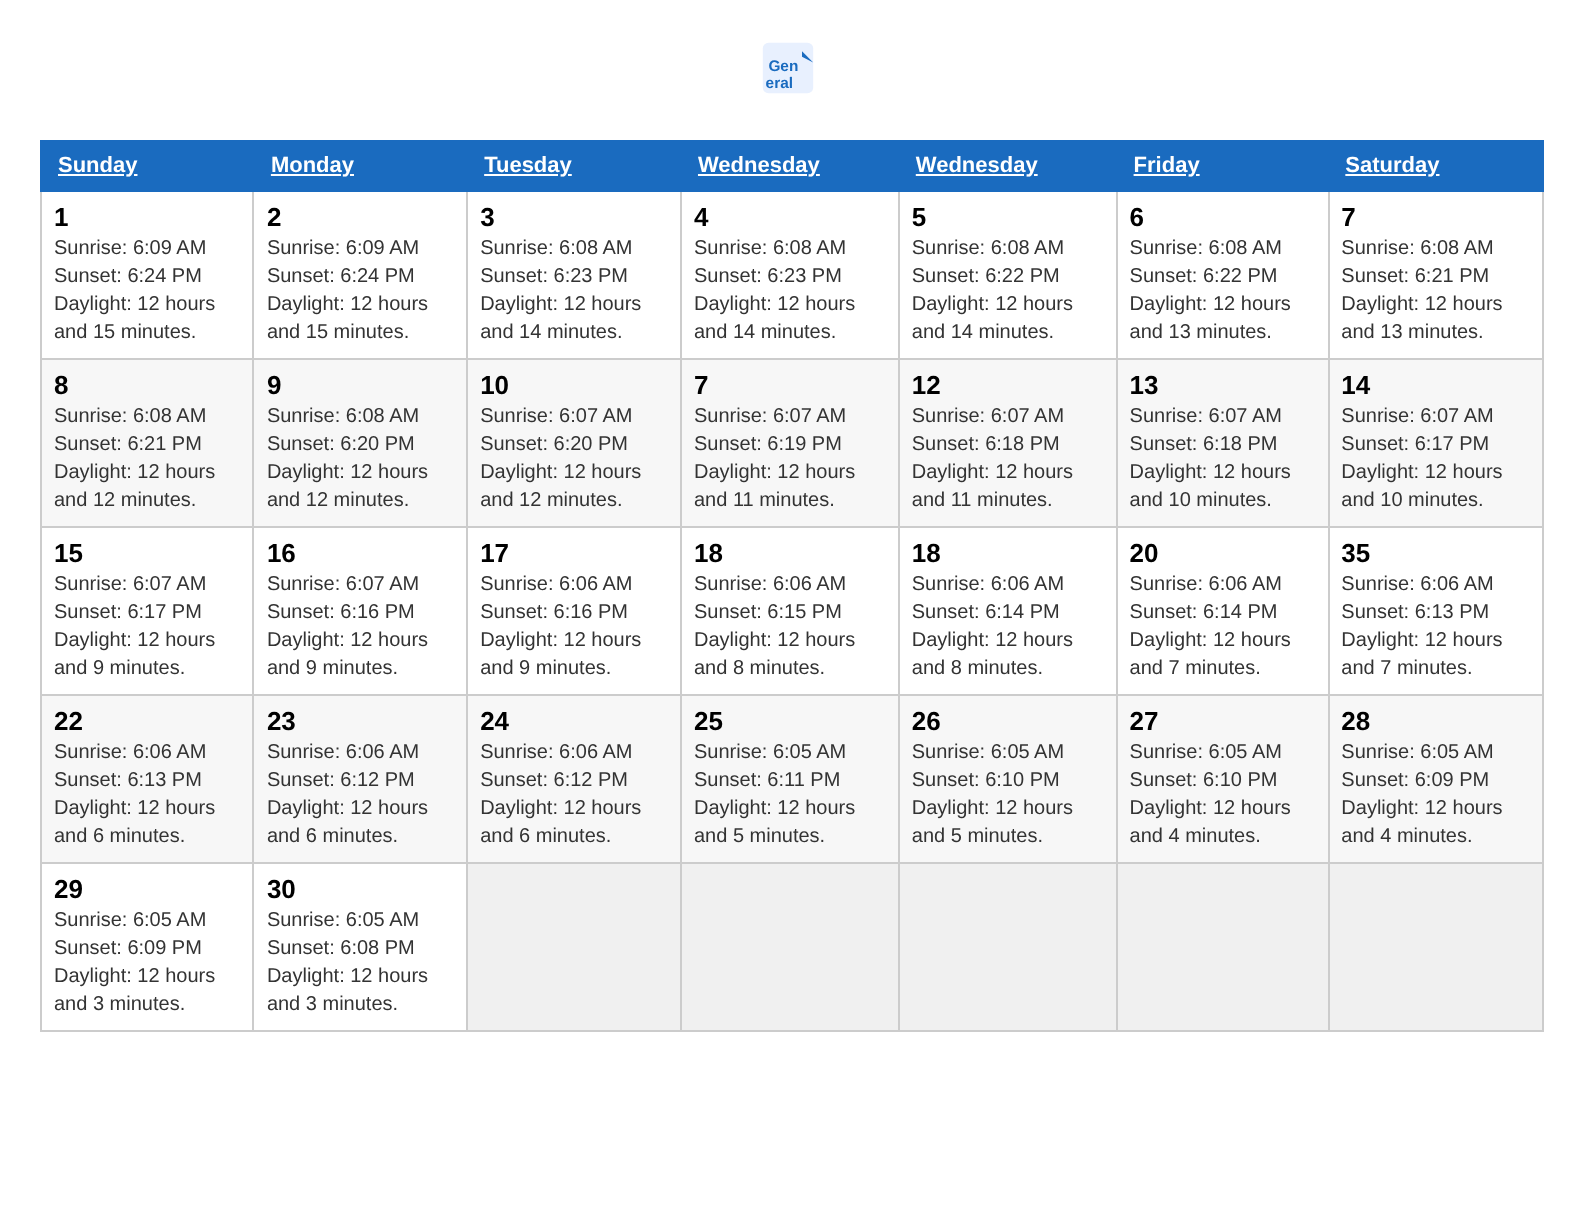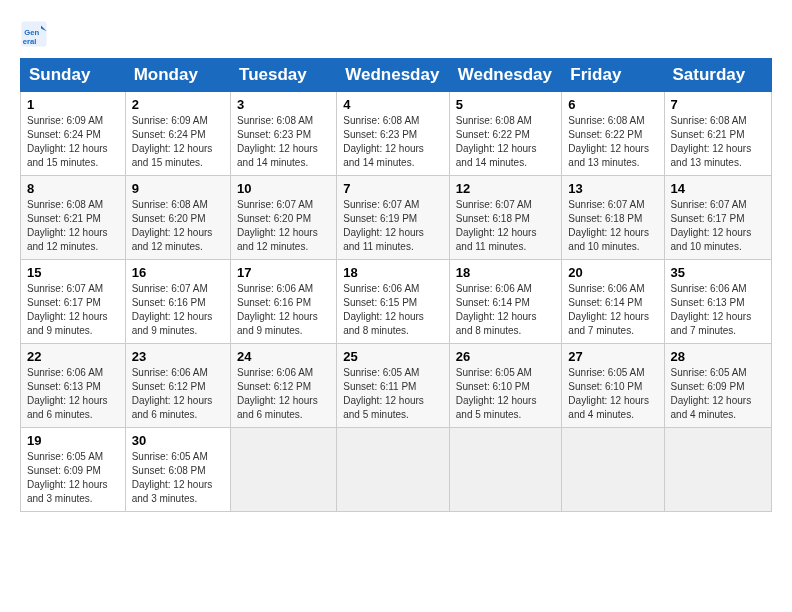--- a/index.html
+++ b/index.html
@@ -5,23 +5,23 @@
     * { box-sizing: border-box; margin: 0; padding: 0; }
     body {
       font-family: Arial, sans-serif;
       background: #fff;
       width: 792px;
       min-height: 612px;
       padding: 20px;
     }
     .header {
       display: flex;
-      justify-content: flex-start;
+      justify-content: center;
       align-items: flex-start;
-      margin-bottom: 10px;
+      margin-bottom: 22px;
     }
     .logo {
       display: flex;
       align-items: center;
       gap: 4px;
     }
     .logo-text {
       font-size: 18px;
       font-weight: bold;
       color: #333;
@@ -51,23 +51,24 @@
       border-collapse: collapse;
       font-size: 11px;
     }
     thead tr {
       background-color: #1a6bbf;
       color: #fff;
     }
     thead th {
       padding: 6px 8px;
       text-align: left;
-      font-size: 17px;
+      font-size: 11px;
       font-weight: bold;
       border: 1px solid #1a6bbf;
+      text-decoration: underline;
     }
     tbody tr {
       vertical-align: top;
     }
     tbody td {
       border: 1px solid #ccc;
       padding: 5px 6px;
       vertical-align: top;
       width: 113px;
       min-height: 80px;
@@ -241,21 +242,21 @@
           <span class="day-number">27</span>
           <div class="day-info">Sunrise: 6:05 AM<br>Sunset: 6:10 PM<br>Daylight: 12 hours and 4 minutes.</div>
         </td>
         <td>
           <span class="day-number">28</span>
           <div class="day-info">Sunrise: 6:05 AM<br>Sunset: 6:09 PM<br>Daylight: 12 hours and 4 minutes.</div>
         </td>
       </tr>
       <tr>
         <td>
-          <span class="day-number">19</span>
+          <span class="day-number">29</span>
           <div class="day-info">Sunrise: 6:05 AM<br>Sunset: 6:09 PM<br>Daylight: 12 hours and 3 minutes.</div>
         </td>
         <td>
           <span class="day-number">30</span>
           <div class="day-info">Sunrise: 6:05 AM<br>Sunset: 6:08 PM<br>Daylight: 12 hours and 3 minutes.</div>
         </td>
         <td class="empty-cell"></td>
         <td class="empty-cell"></td>
         <td class="empty-cell"></td>
         <td class="empty-cell"></td>

